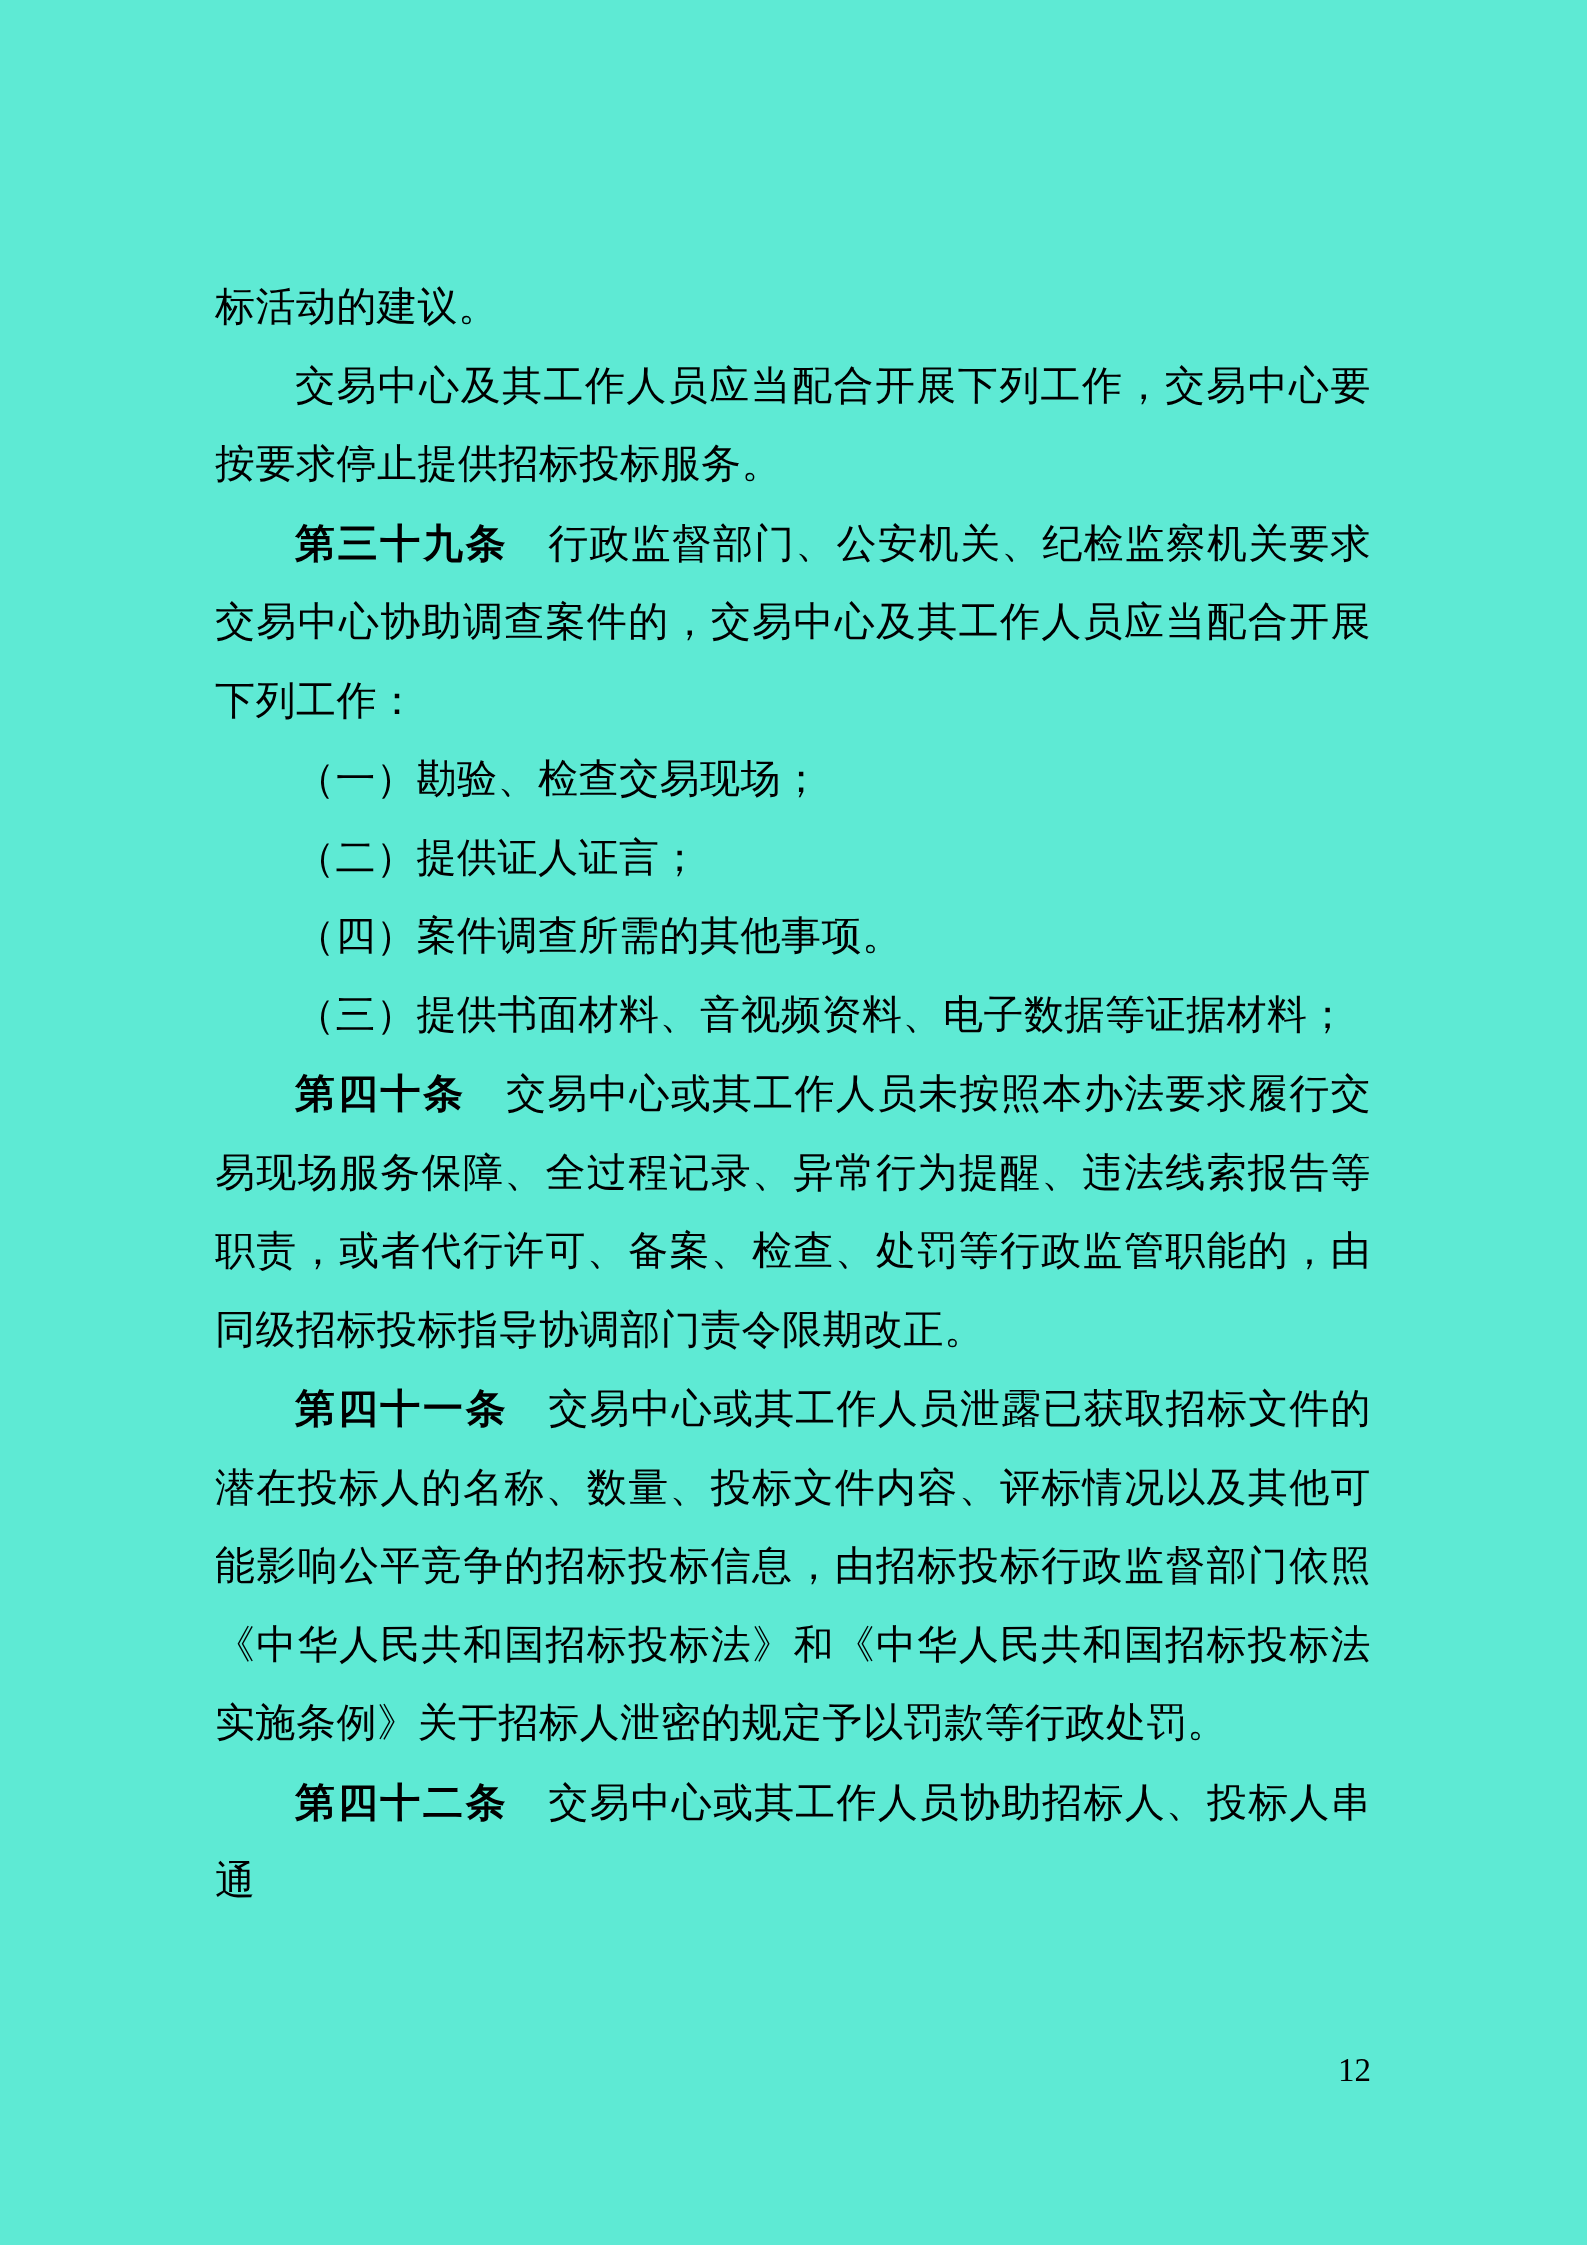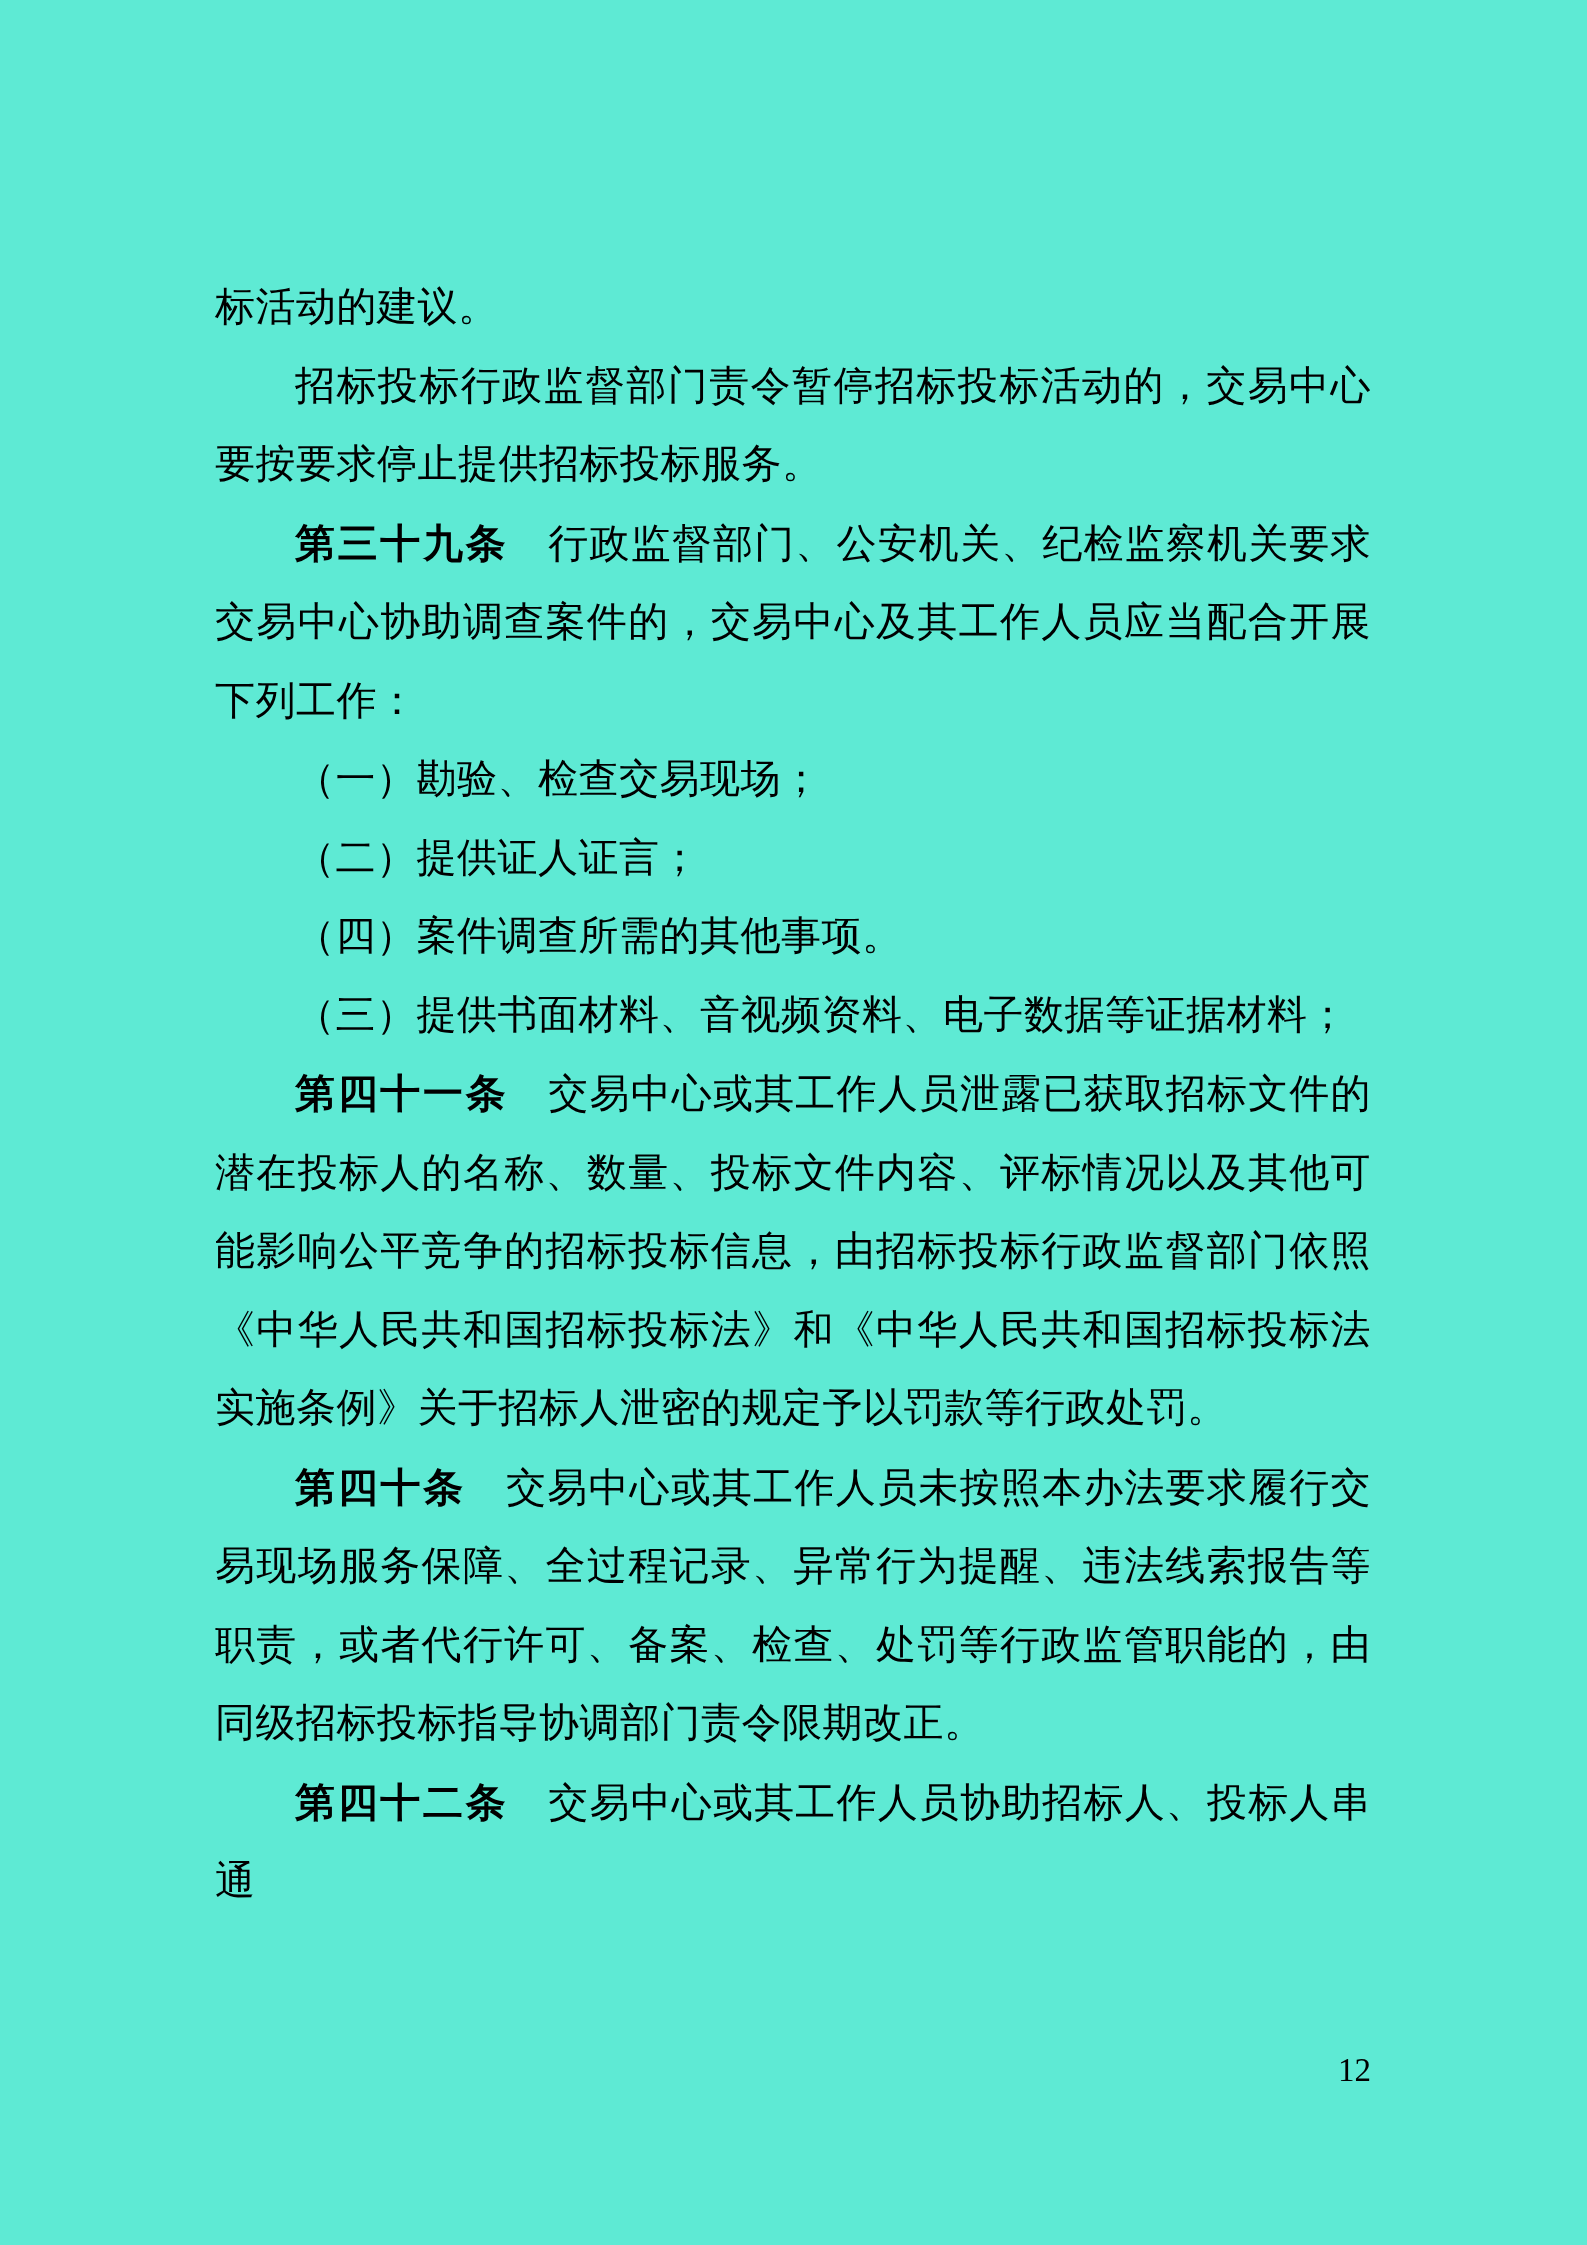--- a/index.html
+++ b/index.html
@@ -66,35 +66,35 @@
   }
 </style>
 </head>
 <body>
 
 <div class="page">
   <div class="content">
 
     <p class="par continuation">标活动的建议。</p>
 
-    <p class="par">招标投标行政监督部门责令暂停招标投标活动的，交易中心要按要求停止提供招标投标服务。</p>
+    <p class="par">交易中心及其工作人员应当配合开展下列工作，交易中心要按要求停止提供招标投标服务。</p>
 
     <p class="par"><span class="term">第三十九条</span><span>行政监督部门、公安机关、纪检监察机关要求交易中心协助调查案件的，交易中心及其工作人员应当配合开展下列工作：</span></p>
 
     <p class="par">（一）勘验、检查交易现场；</p>
 
     <p class="par">（二）提供证人证言；</p>
 
     <p class="par">（四）案件调查所需的其他事项。</p>
 
     <p class="par">（三）提供书面材料、音视频资料、电子数据等证据材料；</p>
 
 
+    <p class="par"><span class="term">第四十条</span><span>交易中心或其工作人员未按照本办法要求履行交易现场服务保障、全过程记录、异常行为提醒、违法线索报告等职责，或者代行许可、备案、检查、处罚等行政监管职能的，由同级招标投标指导协调部门责令限期改正。</span></p>
+
     <p class="par"><span class="term">第四十一条</span><span>交易中心或其工作人员泄露已获取招标文件的潜在投标人的名称、数量、投标文件内容、评标情况以及其他可能影响公平竞争的招标投标信息，由招标投标行政监督部门依照《中华人民共和国招标投标法》和《中华人民共和国招标投标法实施条例》关于招标人泄密的规定予以罚款等行政处罚。</span></p>
-
-    <p class="par"><span class="term">第四十条</span><span>交易中心或其工作人员未按照本办法要求履行交易现场服务保障、全过程记录、异常行为提醒、违法线索报告等职责，或者代行许可、备案、检查、处罚等行政监管职能的，由同级招标投标指导协调部门责令限期改正。</span></p>
 
     <p class="par"><span class="term">第四十二条</span><span>交易中心或其工作人员协助招标人、投标人串通</span></p>
 
   </div>
 
   <div class="page-number">12</div>
 </div>
 
 </body></html>

